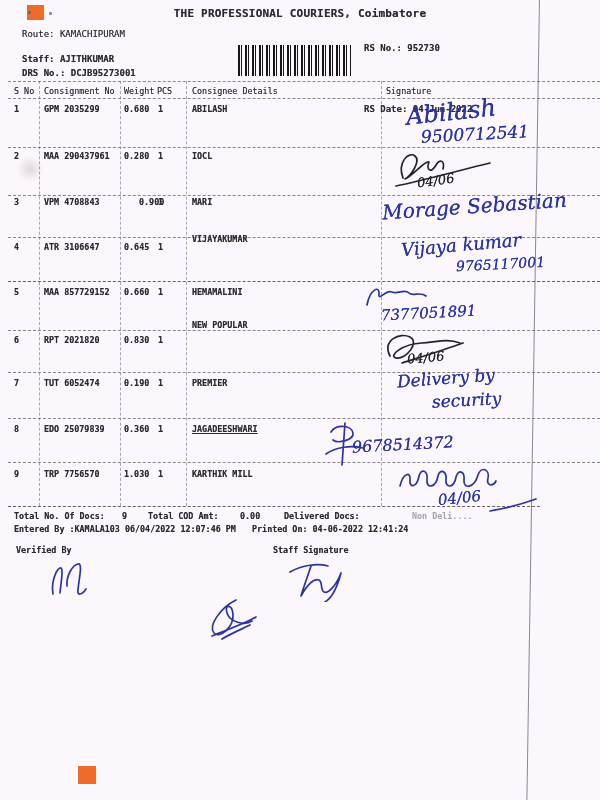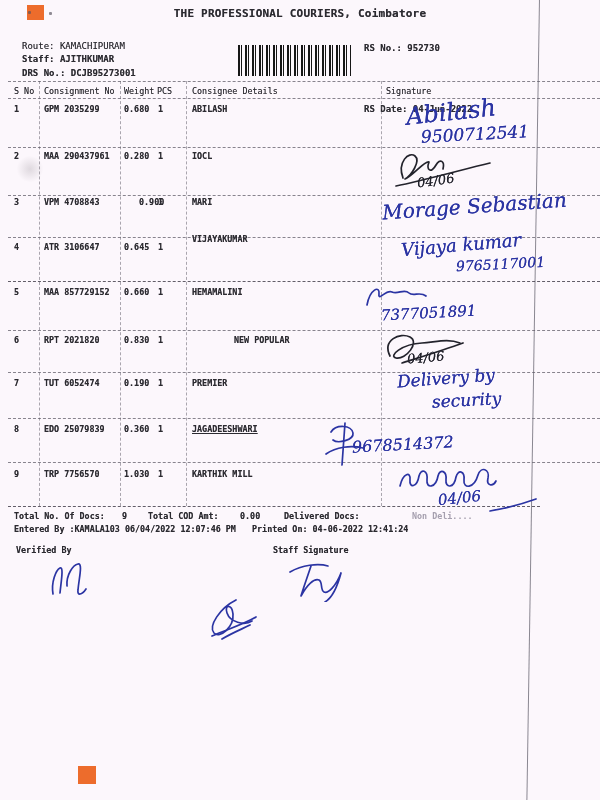--- a/index.html
+++ b/index.html
@@ -48,21 +48,21 @@
 <div class="page">
 
   <div class="marker" style="left:27px;top:5px;"></div>
   <div class="marker" style="left:78px;top:766px;width:18px;height:18px;"></div>
   <div class="dot" style="left:28px;top:11px;"></div>
   <div class="dot" style="left:49px;top:12px;"></div>
   <div class="smudge"></div>
   <div class="edge-line"></div>
 
   <div class="t big center" style="top:7px;">THE PROFESSIONAL COURIERS, Coimbatore</div>
-  <div class="t reg" style="left:22px;top:41px;font-size:9px;">Route: KAMACHIPURAM</div>
+  <div class="t reg" style="left:22px;top:29px;font-size:9px;">Route: KAMACHIPURAM</div>
   <div class="t" style="left:22px;top:54px;font-size:9px;">Staff: AJITHKUMAR</div>
   <div class="t" style="left:22px;top:68px;font-size:9px;">DRS No.: DCJB95273001</div>
   <div class="barcode"></div>
   <div class="t" style="left:364px;top:43px;font-size:9px;">RS No.: 952730</div>
   <div class="t" style="left:364px;top:56px;font-size:9px;margin-top:48px;">RS Date: 04-Jun-2022</div>
 
   <div class="hl" style="top:81px;"></div>
   <div class="hl" style="top:98px;"></div>
   <div class="hl" style="top:147px;"></div>
   <div class="hl" style="top:195px;"></div>
@@ -120,21 +120,21 @@
     <span class="t" style="left:44px;top:287px;">MAA 857729152</span>
     <span class="t" style="left:124px;top:287px;">0.660</span>
     <span class="t" style="left:158px;top:287px;">1</span>
     <span class="t" style="left:192px;top:287px;">HEMAMALINI</span>
   </div>
   <div>
     <span class="t" style="left:14px;top:335px;">6</span>
     <span class="t" style="left:44px;top:335px;">RPT 2021820</span>
     <span class="t" style="left:124px;top:335px;">0.830</span>
     <span class="t" style="left:158px;top:335px;">1</span>
-    <span class="t" style="left:192px;top:335px;margin-left:42px;">NEW POPULAR</span>
+    <span class="t" style="left:192px;top:320px;">NEW POPULAR</span>
   </div>
   <div>
     <span class="t" style="left:14px;top:378px;">7</span>
     <span class="t" style="left:44px;top:378px;">TUT 6052474</span>
     <span class="t" style="left:124px;top:378px;">0.190</span>
     <span class="t" style="left:158px;top:378px;">1</span>
     <span class="t" style="left:192px;top:378px;">PREMIER</span>
   </div>
   <div>
     <span class="t" style="left:14px;top:424px;">8</span>

